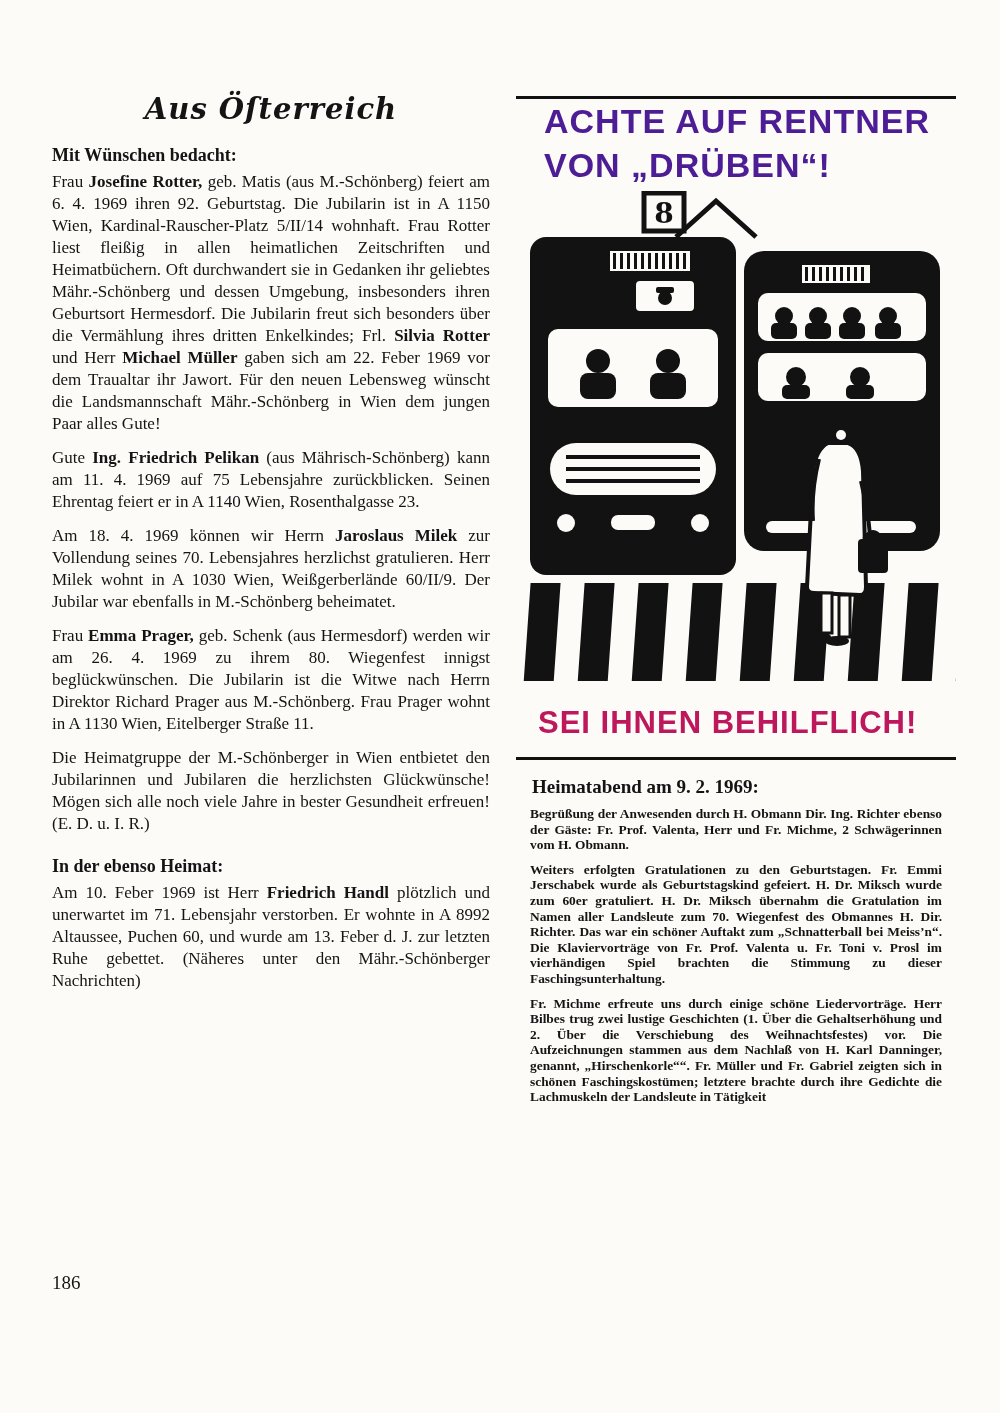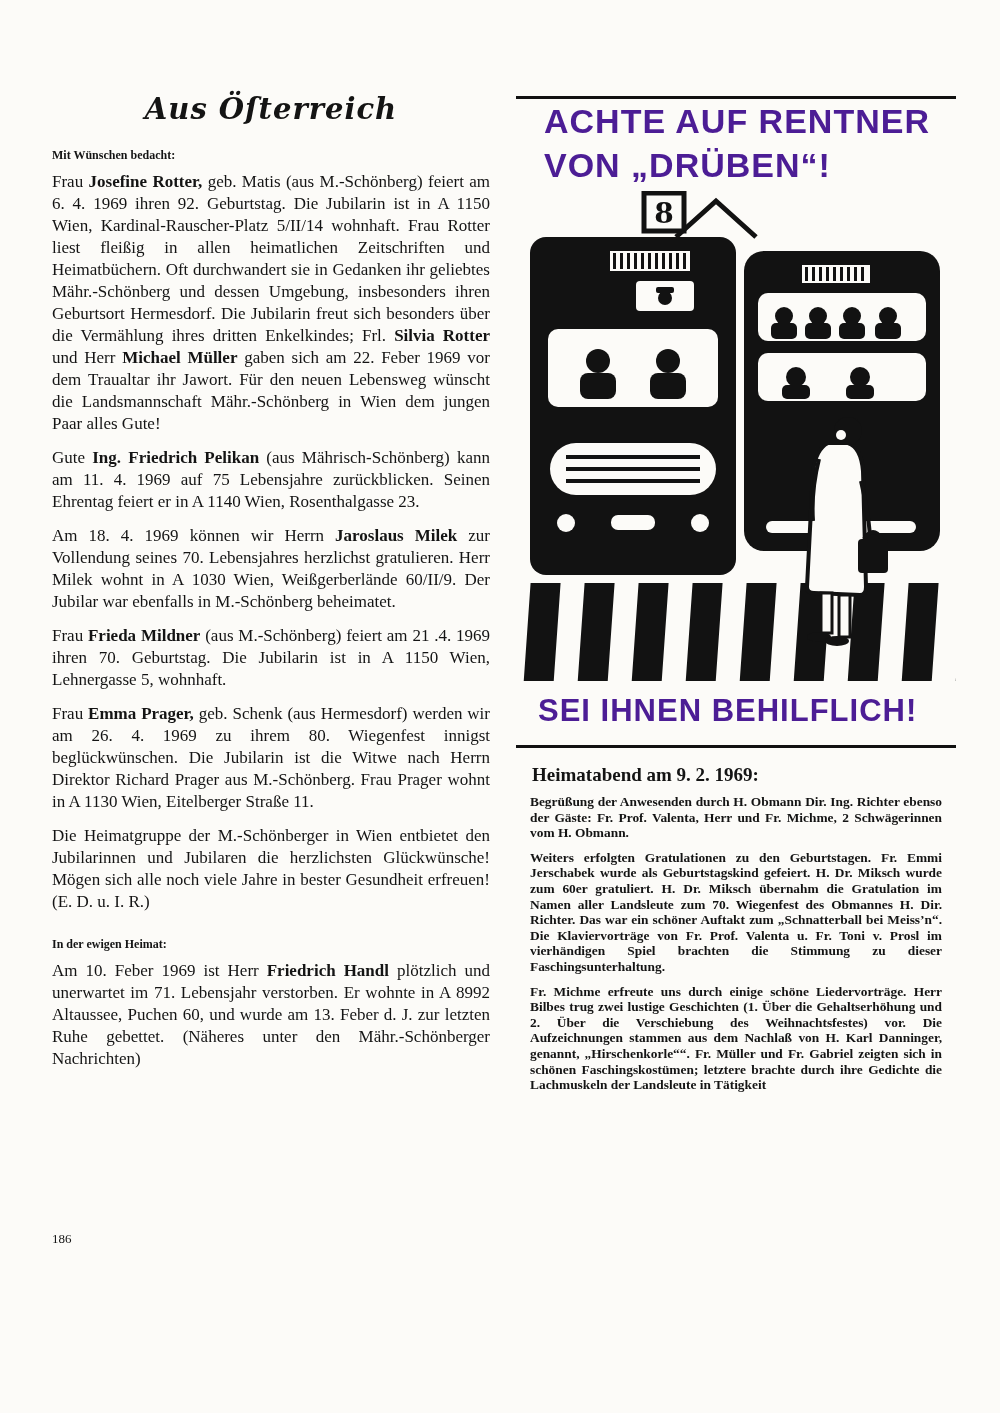--- a/index.html
+++ b/index.html
@@ -7,64 +7,63 @@
     position:relative; width:1000px; height:1413px; margin:0 auto;
     background:#fcfbf8; color:#141414; overflow:hidden;
     font-family:"Liberation Serif", serif;
   }
   
   .col-left { position:absolute; left:52px; top:92px; width:438px; }
   .title {
     font-family:"DejaVu Serif", serif; font-weight:bold; font-style:italic;
     font-size:29px; text-align:center; margin:0 0 18px; letter-spacing:1px;
   }
-  .kicker { font-weight:bold; font-size:12px; line-height:23px; margin:0 0 4px; }
+  .kicker { font-weight:bold; font-size:18px; line-height:23px; margin:0 0 4px; }
   .kicker2 { margin-top:20px; }
   p.body {
     font-size:17px; line-height:22px; text-align:justify;
     margin:0 0 12px; hyphens:auto;font-family:Liberation Serif, serif; -webkit-hyphens:auto;
   }
   .b { font-weight:bold; }
-  .page-number { position:absolute; left:52px; top:1231px; font-size:13px; }
+  .page-number { position:absolute; left:52px; top:1272px; font-size:19px; }
   
   .col-right { position:absolute; left:516px; top:96px; width:440px; }
   .rule { height:3px; background:#111; }
   .headline {
     font-family:Liberation Sans, sans-serif; font-weight:bold;
     font-size:34px; line-height:44px; letter-spacing:1px;
     margin:0 0 4px 28px; color:#4c1d95;
   }
   .illustration { margin:4px 0 0 0; line-height:0; }
   .slogan {
     font-family:"Liberation Sans", sans-serif; font-weight:bold;
-    font-size:31px; letter-spacing:1px; margin:12px 0 16px 22px; color:#4c1d95;
+    font-size:31px; letter-spacing:1px; margin:24px 0 16px 22px; color:#be185d;
   }
   .heimat-heading { font-size:19px; font-weight:bold; margin:16px 16px 8px; }
   p.small {
     font-size:13.4px; line-height:15.6px; font-weight:bold;
     text-align:justify; margin:0 14px 9px; hyphens:auto; -webkit-hyphens:auto;
   }
 </style>
 </head>
 <body>
 
 <div class="page">
 
   <div class="col-left">
     <h1 class="title">Aus Öſterreich</h1>
     <h2 class="kicker">Mit Wünschen bedacht:</h2>
 
     <p class="body"><span>Frau </span><span class="b">Josefine Rotter,</span><span> geb. Matis (aus M.-Schönberg) feiert am 6. 4. 1969 ihren 92. Geburtstag. Die Jubilarin ist in A 1150 Wien, Kardinal-Rauscher-Platz 5/II/14 wohnhaft. Frau Rotter liest fleißig in allen heimatlichen Zeitschriften und Heimatbüchern. Oft durchwandert sie in Gedanken ihr geliebtes Mähr.-Schönberg und dessen Umgebung, insbesonders ihren Geburtsort Hermesdorf. Die Jubilarin freut sich besonders über die Vermählung ihres dritten Enkelkindes; Frl. </span><span class="b">Silvia Rotter</span><span> und Herr </span><span class="b">Michael Müller</span><span> gaben sich am 22. Feber 1969 vor dem Traualtar ihr Jawort. Für den neuen Lebensweg wünscht die Landsmannschaft Mähr.-Schönberg in Wien dem jungen Paar alles Gute!</span></p>
     <p class="body"><span>Gute </span><span class="b">Ing. Friedrich Pelikan</span><span> (aus Mährisch-Schönberg) kann am 11. 4. 1969 auf 75 Lebensjahre zurückblicken. Seinen Ehrentag feiert er in A 1140 Wien, Rosenthalgasse 23.</span></p>
     <p class="body"><span>Am 18. 4. 1969 können wir Herrn </span><span class="b">Jaroslaus Milek</span><span> zur Vollendung seines 70. Lebensjahres herzlichst gratulieren. Herr Milek wohnt in A 1030 Wien, Weißgerberlände 60/II/9. Der Jubilar war ebenfalls in M.-Schönberg beheimatet.</span></p>
-    <p class="body"><span>Frau </span><span class="b">Frieda Mildner</span><span> (aus M.-Schönberg) feiert am 21 .4. 1969 ihren 70. Geburtstag. Die Jubilarin ist in A 1150 Wien, Lehnergasse 5, wohnhaft.</span></p>
     <p class="body"><span>Frau </span><span class="b">Emma Prager,</span><span> geb. Schenk (aus Hermesdorf) werden wir am 26. 4. 1969 zu ihrem 80. Wiegenfest innigst beglückwünschen. Die Jubilarin ist die Witwe nach Herrn Direktor Richard Prager aus M.-Schönberg. Frau Prager wohnt in A 1130 Wien, Eitelberger Straße 11.</span></p>
     <p class="body"><span>Die Heimatgruppe der M.-Schönberger in Wien entbietet den Jubilarinnen und Jubilaren die herzlichsten Glückwünsche! Mögen sich alle noch viele Jahre in bester Gesundheit erfreuen! (E. D. u. I. R.)</span></p>
 
-    <h2 class="kicker kicker2">In der ewigen Heimat:</h2>
+    <h2 class="kicker kicker2">In der ebenso Heimat:</h2>
     <p class="body"><span>Am 10. Feber 1969 ist Herr </span><span class="b">Friedrich Handl</span><span> plötzlich und unerwartet im 71. Lebensjahr verstorben. Er wohnte in A 8992 Altaussee, Puchen 60, und wurde am 13. Feber d. J. zur letzten Ruhe gebettet. (Näheres unter den Mähr.-Schönberger Nachrichten)</span></p>
   </div>
 
   <div class="page-number">186</div>
 
   <div class="col-right">
     <div class="rule"></div>
 
     <div class="headline">
       <span>ACHTE AUF RENTNER</span><br>

